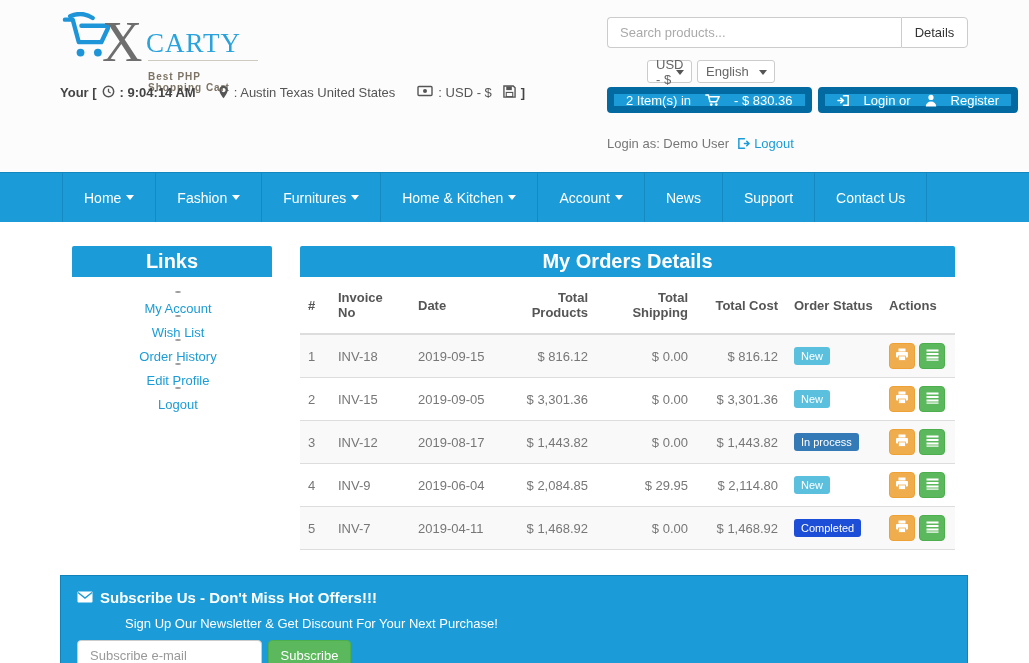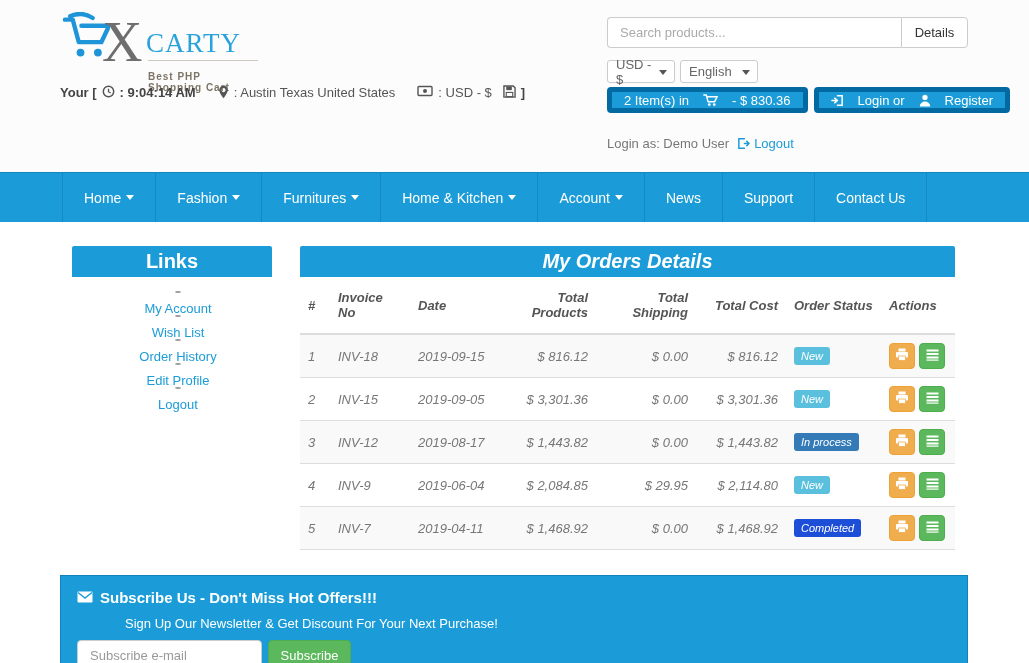--- a/index.html
+++ b/index.html
@@ -37,24 +37,24 @@
     border-radius:0 4px 4px 0; font-size:13px; color:#333; cursor:pointer;
     font-family:"Liberation Sans", sans-serif; }
 
   .select-row { position:absolute; left:607px; top:60px; display:flex; gap:5px; }
   .fake-select { position:relative; height:23px; border:1px solid #ccc; border-radius:3px;
     background:#fff; font-size:13px; color:#666; display:flex; align-items:center;
     padding:0 22px 0 8px; cursor:pointer; }
   .fake-select .tri { position:absolute; right:7px; top:9px; width:0; height:0;
     border-left:4px solid transparent; border-right:4px solid transparent;
     border-top:5px solid #555; }
-  .sel-currency { width:68px; } .sel-language { width:78px; }
+  .sel-currency { width:45px;margin-left:40px; } .sel-language { width:78px; }
 
   .btn-row { position:absolute; left:607px; top:87px; display:flex; gap:6px; }
-  .blue-btn { height:26px; background:#1b9cd8; border:5px solid #0369a1; border-radius:4px;
+  .blue-btn { height:26px; background:#1b9cd8; border:7px solid #0369a1; border-radius:4px;
     color:#fff; font-size:13px; display:inline-flex; align-items:center; gap:14px;
     padding:0 12px; cursor:pointer; font-family:"Liberation Sans", sans-serif; }
 
   .login-as { position:absolute; left:607px; top:136px; font-size:13px; color:#777;
     display:flex; align-items:center; gap:8px; }
   .logout-link { color:#1b9cd8; text-decoration:none; display:inline-flex;
     align-items:center; gap:4px; cursor:pointer; }
 
   
   .nav { position:absolute; top:172px; left:0; width:100%; height:50px;
@@ -71,21 +71,21 @@
   .panel-head { background:#1b9cd8; color:#fff; font-weight:bold; text-align:center;
     height:31px; line-height:31px; font-size:20px; border-radius:2px 2px 0 0; }
 
   .sidebar { position:absolute; left:72px; top:246px; width:200px; }
   .side-list { list-style:none; padding:14px 0 0 12px; }
   .side-item { display:flex; align-items:center; gap:8px; height:24px;flex-direction:column; }
   .bullet { width:6px; height:6px; border:1px solid #999; border-radius:50%;
     display:inline-block; }
   .side-link { color:#1b9cd8; font-size:13px; text-decoration:none; cursor:pointer; }
 
-  .orders { position:absolute; left:300px; top:246px; width:655px;font-style:italic; }
+  .orders { position:absolute; left:300px; top:246px; width:655px; }
   .orders table { width:100%; border-collapse:collapse; table-layout:fixed;
     font-size:13px; color:#777; }
   .orders th { color:#555; font-weight:bold; text-align:left; padding:13px 8px;
     border-bottom:2px solid #ddd; }
   .orders td { padding:8px; border-top:1px solid #ddd; vertical-align:middle; height:40px; }
   .orders tr.striped { background:#f9f9f9; }
   .orders tbody tr:last-child td { border-bottom:1px solid #ddd; }
   col.c-num{width:30px} col.c-inv{width:80px} col.c-date{width:86px}
   col.c-prod{width:100px} col.c-ship{width:100px} col.c-cost{width:90px}
   col.c-status{width:95px} col.c-act{width:74px}

